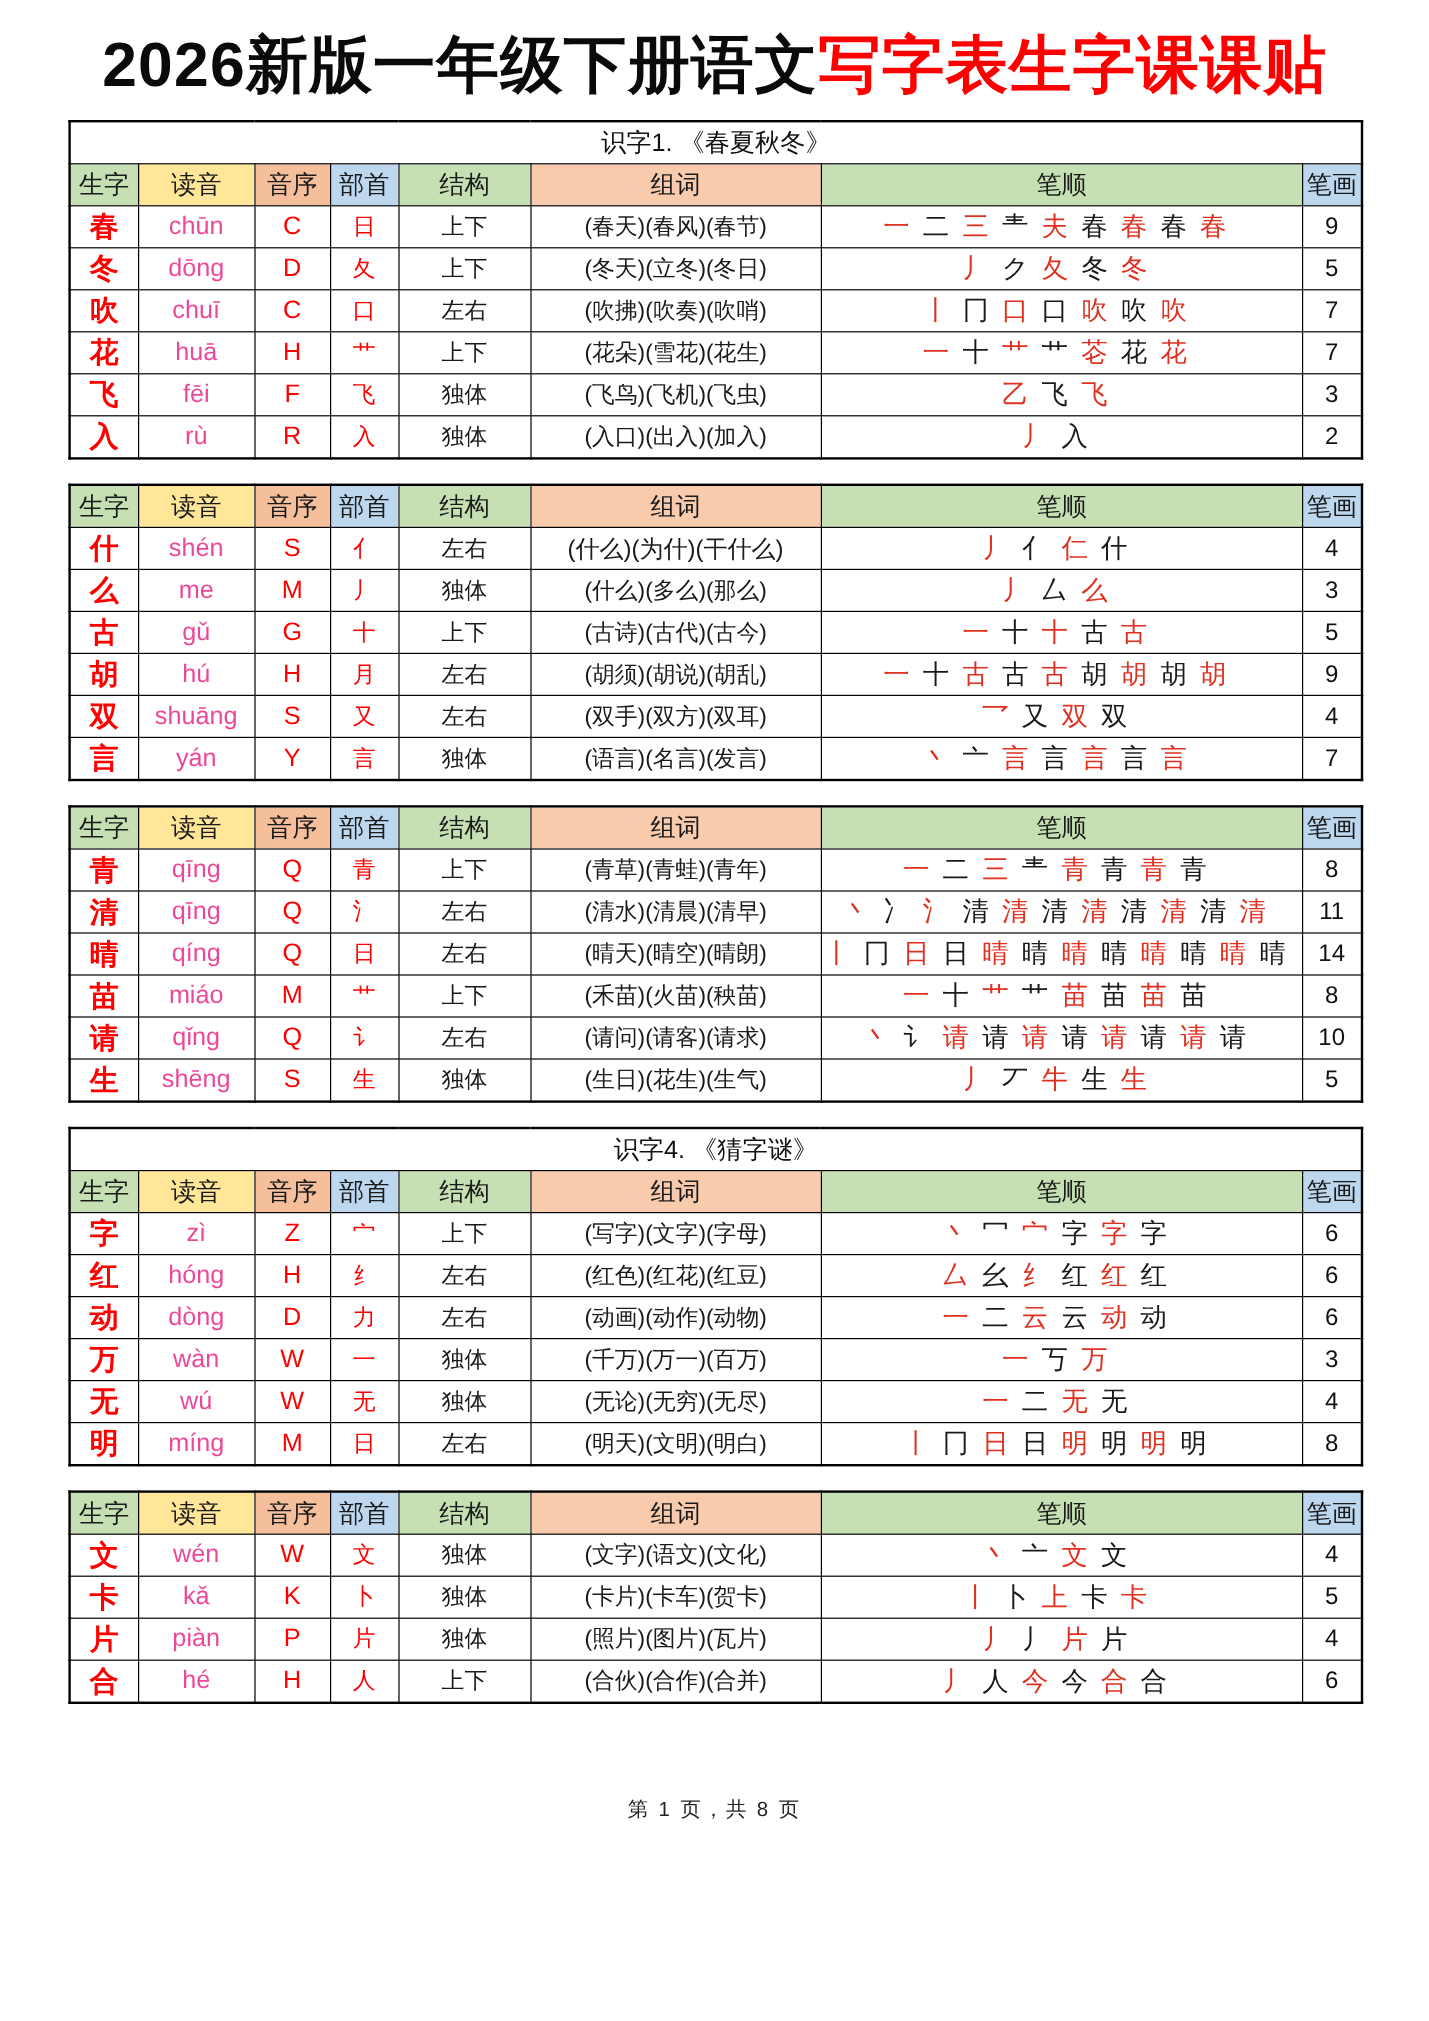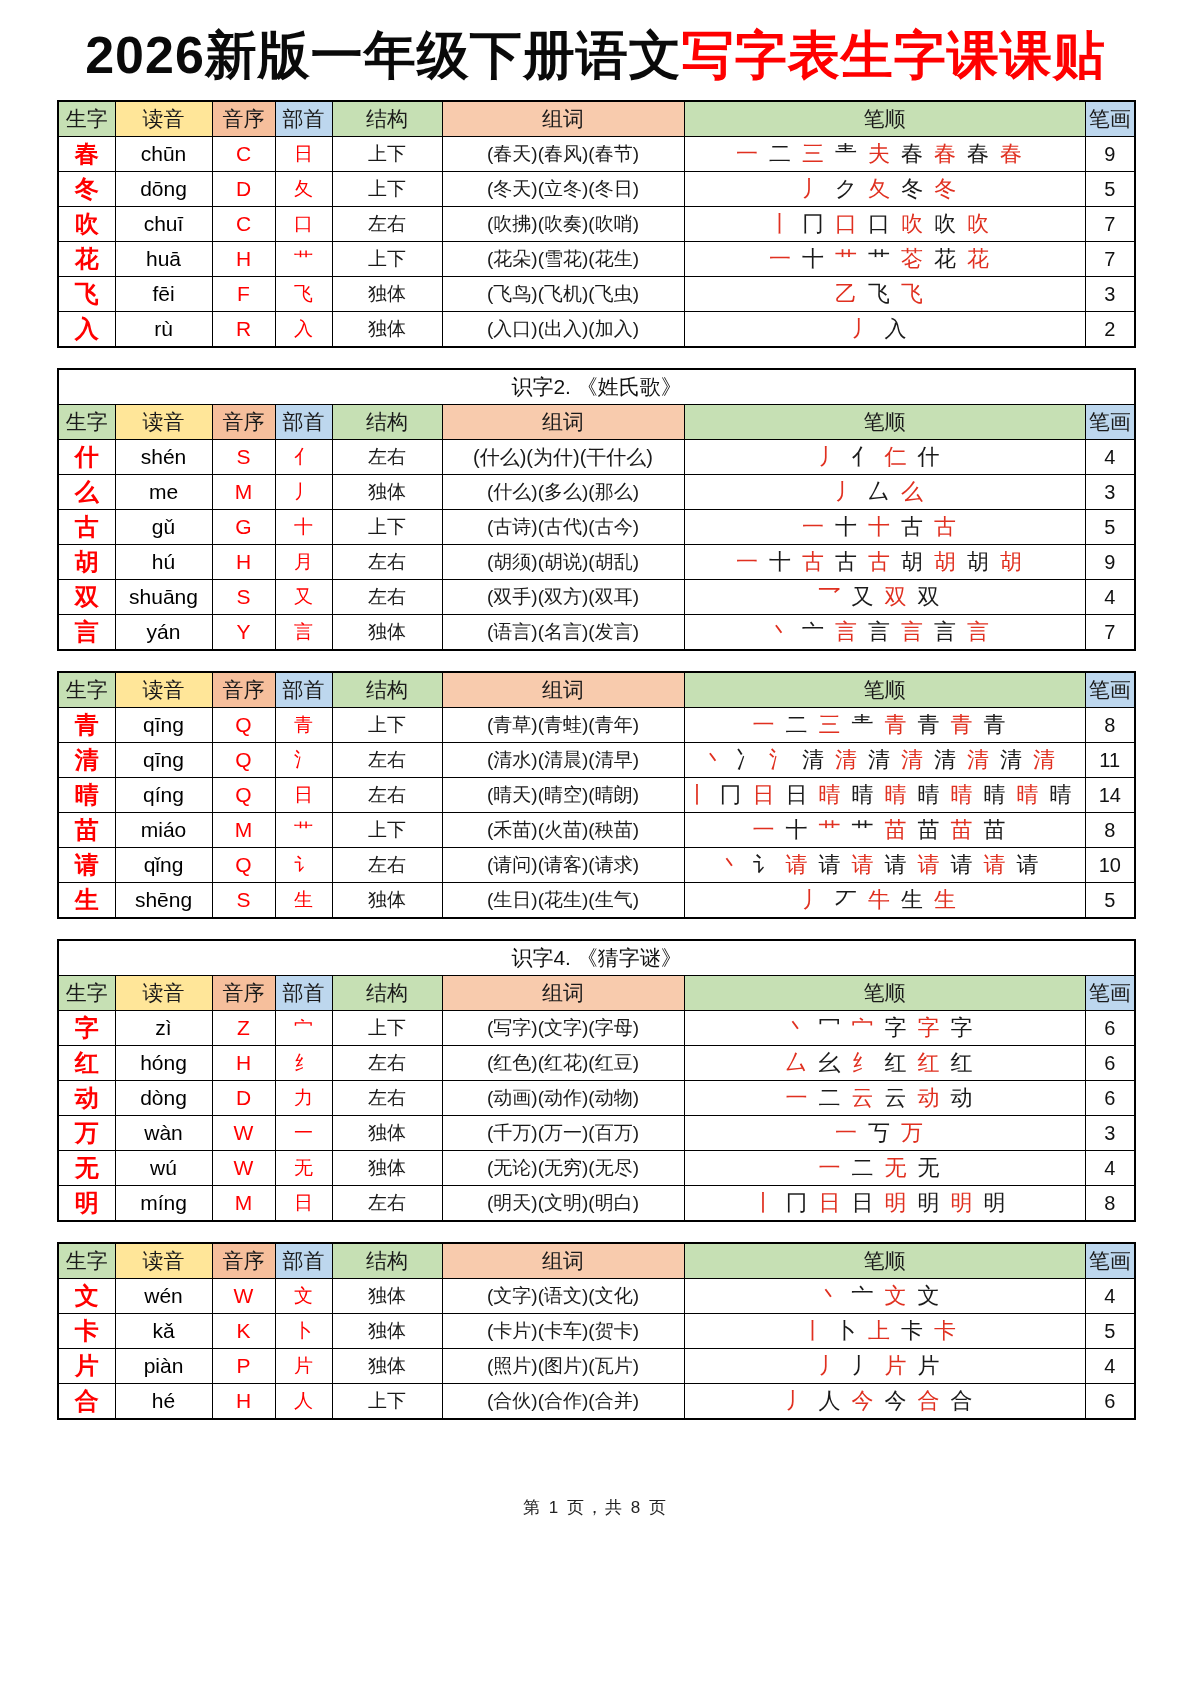--- a/index.html
+++ b/index.html
@@ -10,21 +10,21 @@
   .title .t-black{color:#0a0a0a;}
   .title .t-red{color:#ff0000;}
   .tables{margin:14px auto 0 auto;width:1077px;}
   table.ws{border-collapse:collapse;table-layout:fixed;width:1077px;margin:0 0 20px 0;
            border:2.5px solid #000;}
   table.ws td, table.ws th{border:1.5px solid #000;padding:0 2px;height:34px;
            text-align:center;vertical-align:middle;overflow:hidden;white-space:nowrap;}
   td.cap{text-align:left;font-size:21px;padding-left:6px;background:#fff;font-weight:400;}
   th.hdr{font-size:21px;font-weight:400;color:#1a1a1a;}
   td.c-char{color:#ff0000;font-size:24px;font-weight:600;}
-  td.c-pinyin{font-size:21px;color:#000000;}
+  td.c-pinyin{font-size:21px;color:#ec4899;}
   td.c-initial{color:#ff0000;font-size:21px;}
   td.c-radical{color:#ff0000;font-size:19px;}
   td.c-structure{font-size:19px;color:#1a1a1a;}
   td.c-words{font-size:19px;color:#1a1a1a;letter-spacing:0px;}
   td.c-words.small{font-size:20px;}
   td.c-strokes{text-align:left;padding-left:8px;font-size:22px;}
   td.c-count{font-size:20px;color:#111;}
   .stroke-step{display:inline-block;margin-right:11px;}
   .stroke-step:nth-child(odd){color:#e03020;}
   .stroke-step:nth-child(even){color:#1a1a1a;}
@@ -43,20 +43,23 @@
           <col style="width: 97px;">
           <col style="width: 63px;">
           <col style="width: 57px;">
           <col style="width: 110px;">
           <col style="width: 242px;">
           <col style="width: 401px;">
           <col style="width: 50px;">
         </colgroup>
         <tbody>
           <tr>
+            <td class="cap" colspan="8">识字1. 《春夏秋冬》</td>
+          </tr>
+          <tr>
             <th class="hdr" style="background: rgb(198, 224, 180);">生字</th>
             <th class="hdr" style="background: rgb(255, 230, 153);">读音</th>
             <th class="hdr" style="background: rgb(246, 191, 156);">音序</th>
             <th class="hdr" style="background: rgb(189, 215, 238);">部首</th>
             <th class="hdr" style="background: rgb(198, 224, 180);">结构</th>
             <th class="hdr" style="background: rgb(248, 203, 173);">组词</th>
             <th class="hdr" style="background: rgb(198, 224, 180);">笔顺</th>
             <th class="hdr" style="background: rgb(189, 215, 238);">笔画</th>
           </tr>
           <tr>
@@ -127,23 +130,20 @@
           <col style="width: 97px;">
           <col style="width: 63px;">
           <col style="width: 57px;">
           <col style="width: 110px;">
           <col style="width: 242px;">
           <col style="width: 401px;">
           <col style="width: 50px;">
         </colgroup>
         <tbody>
           <tr>
-            <td class="cap" colspan="8">识字2. 《姓氏歌》</td>
-          </tr>
-          <tr>
             <th class="hdr" style="background: rgb(198, 224, 180);">生字</th>
             <th class="hdr" style="background: rgb(255, 230, 153);">读音</th>
             <th class="hdr" style="background: rgb(246, 191, 156);">音序</th>
             <th class="hdr" style="background: rgb(189, 215, 238);">部首</th>
             <th class="hdr" style="background: rgb(198, 224, 180);">结构</th>
             <th class="hdr" style="background: rgb(248, 203, 173);">组词</th>
             <th class="hdr" style="background: rgb(198, 224, 180);">笔顺</th>
             <th class="hdr" style="background: rgb(189, 215, 238);">笔画</th>
           </tr>
           <tr>

